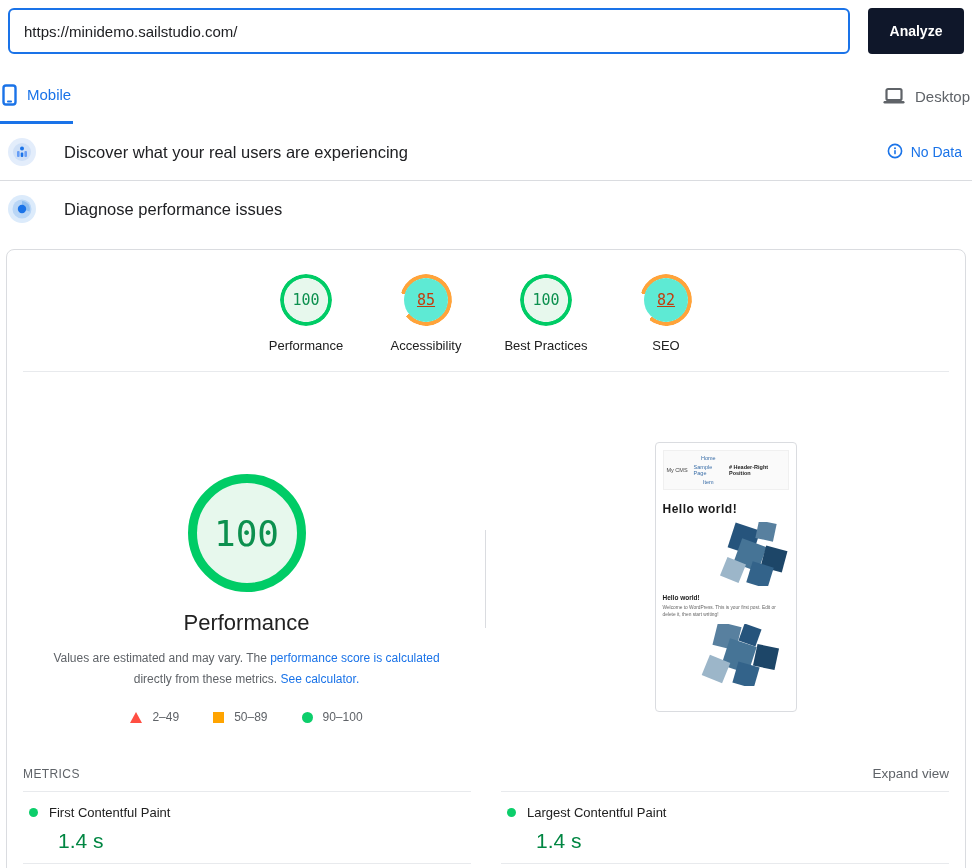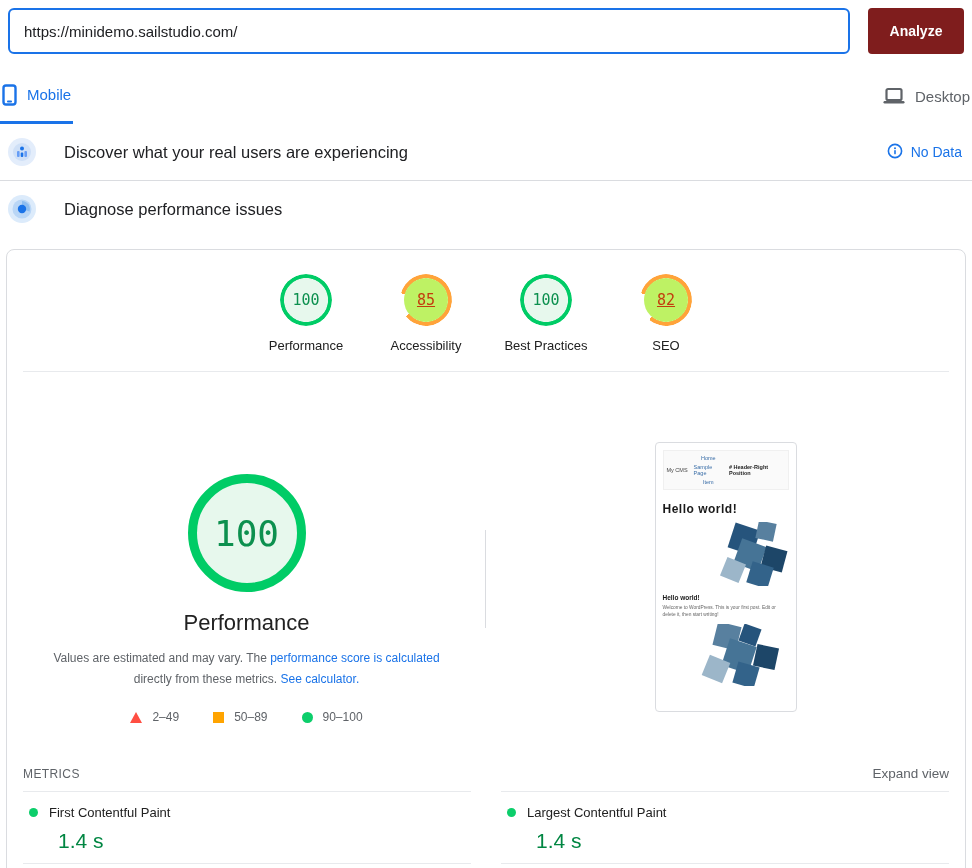--- a/index.html
+++ b/index.html
@@ -3,21 +3,21 @@
 <meta charset="utf-8">
 <style>
   * { margin:0; padding:0; box-sizing:border-box; }
   html,body { width:972px; height:868px; overflow:hidden; background:#fff;
     font-family:"Liberation Sans", sans-serif; color:#202124; }
 
   
   .urlbar-row { display:flex; align-items:stretch; gap:18px; padding:8px 8px 0 8px; height:56px; }
   .url-input { flex:1; border:2px solid #1a73e8; border-radius:6px; height:46px;
     font-size:15px; color:#202124; padding:0 14px; outline:none; font-family:"Liberation Sans", sans-serif; }
-  .analyze-btn { width:96px; height:46px; background:#7f1d1d; color:#fff; border:none;
+  .analyze-btn { width:96px; height:46px; background:#0f172a; color:#fff; border:none;
     border-radius:4px; font-size:14px; font-weight:bold; cursor:pointer; font-family:"Liberation Sans", sans-serif; }
 
   
   .tabs { display:flex; justify-content:space-between; gap:44px; margin-top:22px; height:46px; }
   .tab { display:flex; align-items:center; gap:10px; font-size:15px; color:#5f6368;
     padding:4px 2px 14px 2px; cursor:pointer; }
   .tab.active { color:#1a73e8; border-bottom:3px solid #1a73e8; }
   .tab svg { display:block; }
 
   
@@ -39,21 +39,21 @@
   .gauge-sm .arc { position:absolute; inset:0; border-radius:50%;
     -webkit-mask:radial-gradient(circle closest-side, transparent 83%, #000 84%);
     mask:radial-gradient(circle closest-side, transparent 83%, #000 84%); }
   .gauge-sm.pass .arc { background:conic-gradient(#00cc66 0 100%); }
   .gauge-sm.avg85 .arc { background:conic-gradient(#ffa33a 0 85%, transparent 85% 100%); transform:rotate(-75deg); }
   .gauge-sm.avg82 .arc { background:conic-gradient(#ffa33a 0 82%, transparent 82% 100%); transform:rotate(-75deg); }
   .gauge-sm .fill { position:absolute; inset:4px; border-radius:50%; display:flex;
     align-items:center; justify-content:center;
     font-family:"DejaVu Sans Mono", monospace; font-size:15px; }
   .gauge-sm.pass .fill { background:#e7f8ed; color:#0d904f; }
-  .gauge-sm.avg85 .fill, .gauge-sm.avg82 .fill { background:#bef264; color:#c33c0e;text-decoration:underline; }
+  .gauge-sm.avg85 .fill, .gauge-sm.avg82 .fill { background:#5eead4; color:#c33c0e;text-decoration:underline; }
   .score-label { margin-top:12px; font-size:13px; color:#212121; }
 
   .hr { border-top:1px solid #e8eaed; margin:18px 16px 0 16px; }
 
   
   .main-zone { position:relative; display:flex; }
   .col { width:50%; }
   .v-divider { position:absolute; left:calc(50% - 1px); top:158px; height:98px; width:1px; background:#dadce0; }
 
   .perf-col { display:flex; flex-direction:column; align-items:center; }

